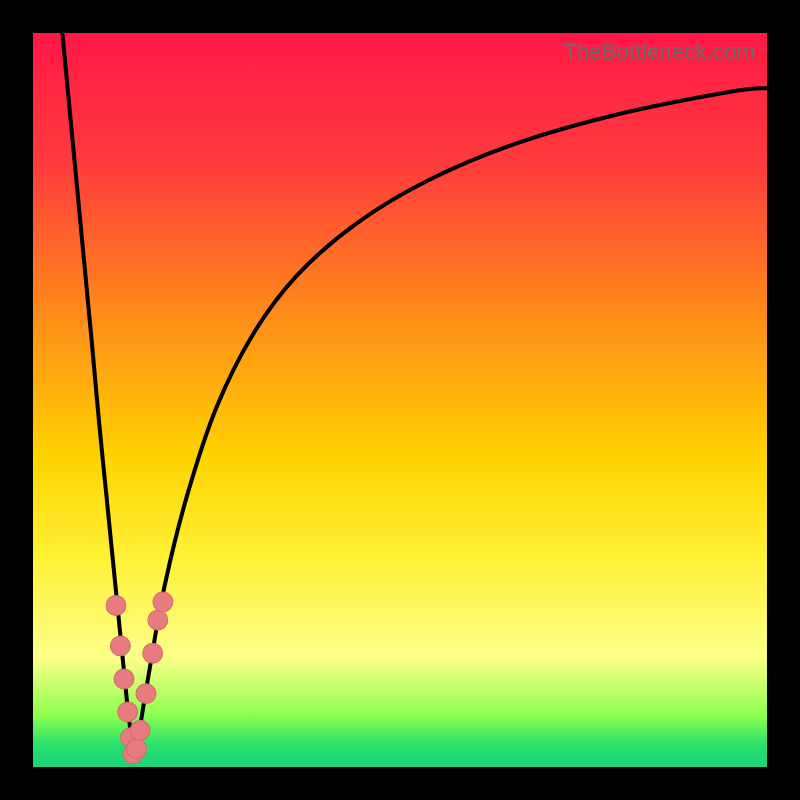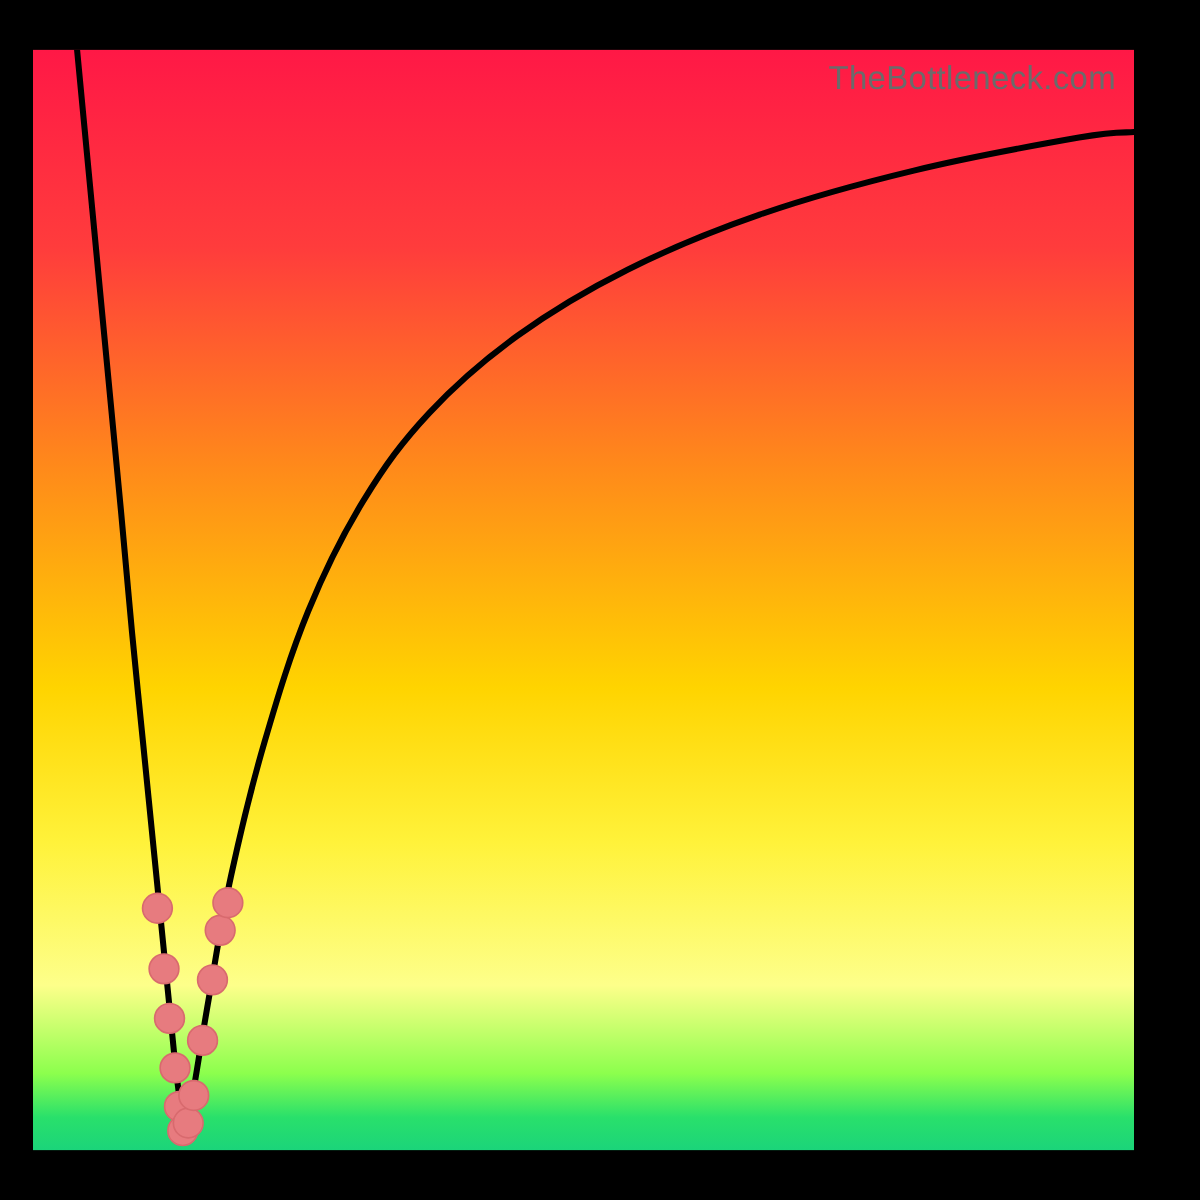--- a/index.html
+++ b/index.html
@@ -12,21 +12,21 @@
     font-family: Arial, Helvetica, sans-serif;
   }
   .frame {
     position: relative;
     width: 800px;
     height: 800px;
     background: #000;
   }
   .plot-area {
     position: absolute;
-    left: 22px;
+    left: 33px;
     top: 33px;
     width: 734px;
     height: 734px;
     overflow: hidden;
   }
   .gradient {
     position: absolute;
     inset: 0;
   }
   .watermark {

